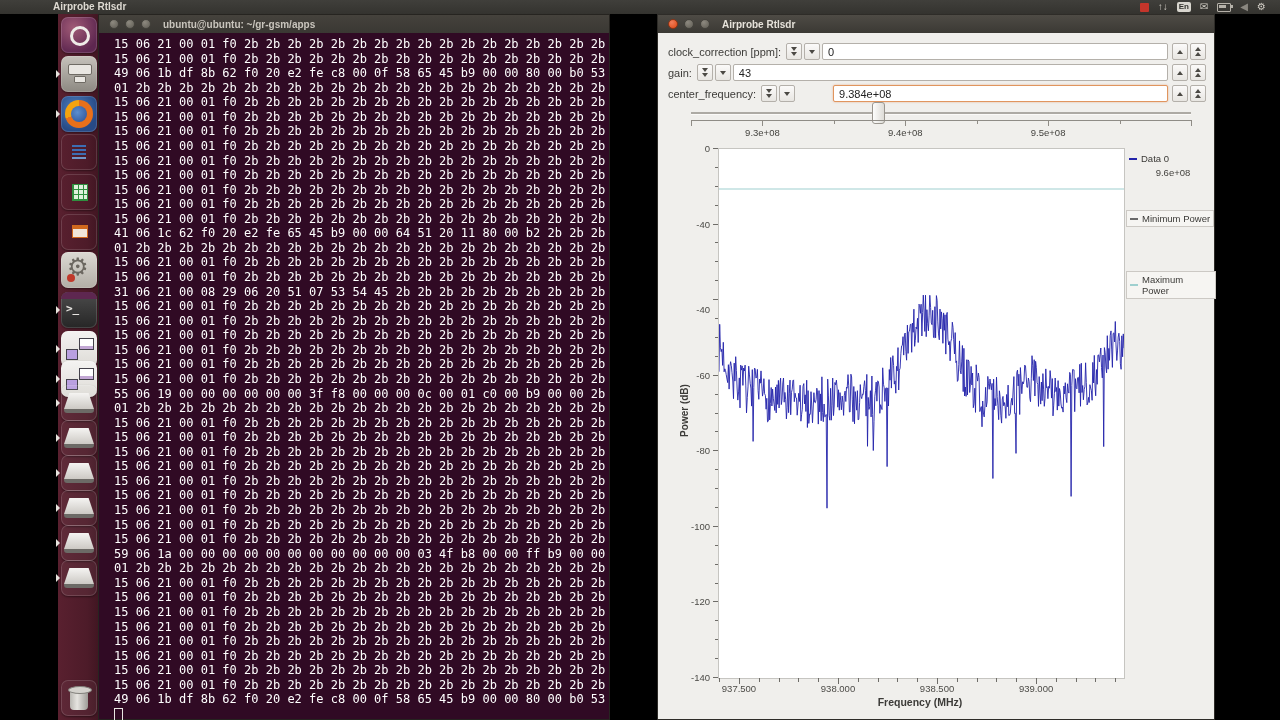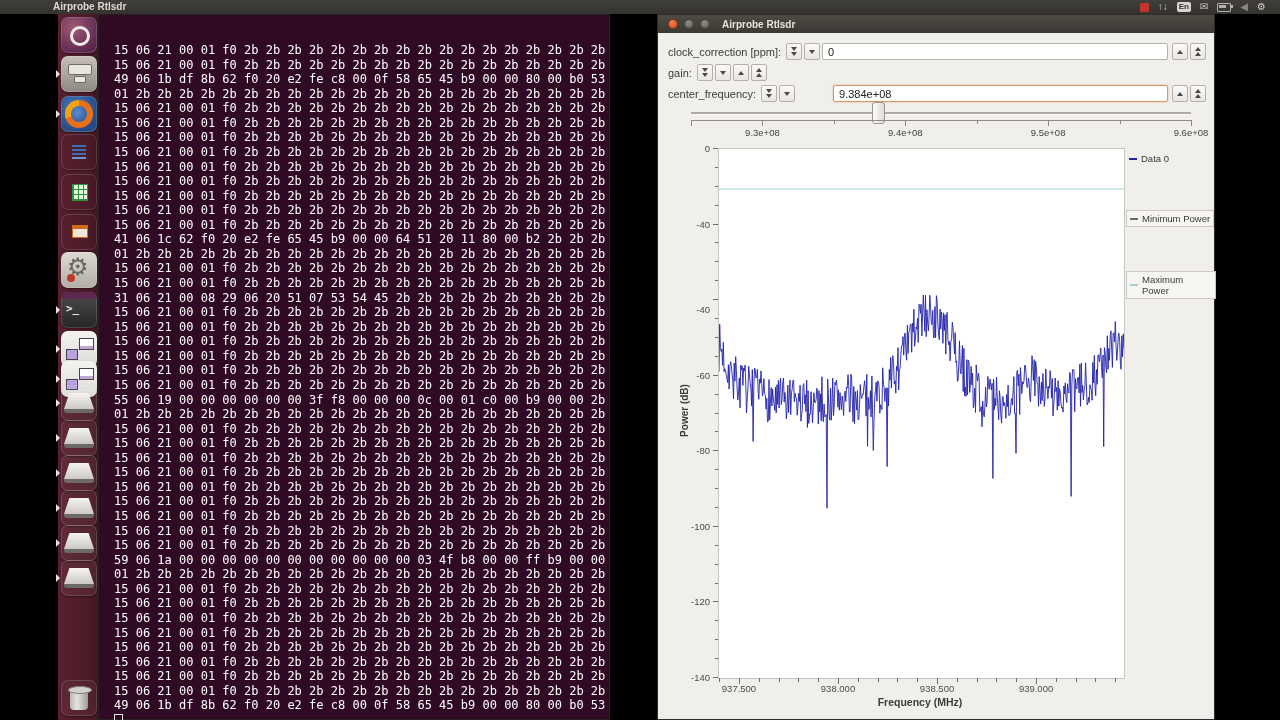--- a/index.html
+++ b/index.html
@@ -76,21 +76,21 @@
   #terminal{position:absolute;left:98px;top:14px;width:512px;height:706px;background:#300a24;
     border:1px solid #262420;box-sizing:border-box;z-index:20;}
   #term-titlebar{position:absolute;left:0;top:0;width:100%;height:18px;
     background:linear-gradient(#45423c,#3a3833);display:flex;align-items:center;}
   .win-btns{display:flex;gap:6px;margin-left:10px;}
   .wbtn{width:10px;height:10px;border-radius:50%;background:radial-gradient(circle at 35% 30%,#8d897f,#5f5c54);
     border:1px solid #44423c;box-sizing:border-box;}
   #term-title{margin-left:12px;font-size:10px;font-weight:bold;color:#c9c5bd;}
   #term-body{position:absolute;left:0;top:18px;width:100%;height:688px;overflow:hidden;
     font-family:"DejaVu Sans Mono","Liberation Mono",monospace;font-size:12px;line-height:14.57px;
-    color:#fff;padding:10px 0 0 15px;box-sizing:border-box;white-space:pre;}
+    color:#fff;padding:4px 0 0 15px;box-sizing:border-box;white-space:pre;}
   #term-cursor{display:inline-block;width:7px;height:12px;border:1px solid #e8e6e2;margin-top:1px;}
 
   
   #grc{position:absolute;left:657px;top:14px;width:558px;height:706px;background:#f0efec;
     border:1px solid #2e2c28;box-sizing:border-box;z-index:20;}
   #grc-titlebar{position:absolute;left:0;top:0;width:100%;height:18px;
     background:linear-gradient(#4e4b45,#3b3934);display:flex;align-items:center;}
   .wbtn.close{background:radial-gradient(circle at 35% 30%,#f07d5a,#dd4814);border-color:#8c3415;}
   #grc-title{margin-left:12px;font-size:10px;font-weight:bold;color:#e6e2da;}
 
@@ -190,20 +190,28 @@
       <div class="l-item ic-window" style="top: 511px;">
         <i class="run-dot"></i>
       </div>
       <div class="l-item ic-window" style="top: 546px;">
         <i class="run-dot"></i>
       </div>
       <div class="l-item ic-trash" style="top: 666px;"></div>
     </div>
 
   <div id="terminal">
+    <div id="term-titlebar">
+      <div class="win-btns">
+        <span class="wbtn"></span>
+        <span class="wbtn"></span>
+        <span class="wbtn"></span>
+      </div>
+      <span id="term-title">ubuntu@ubuntu: ~/gr-gsm/apps</span>
+    </div>
     <div id="term-body"><span>15 06 21 00 01 f0 2b 2b 2b 2b 2b 2b 2b 2b 2b 2b 2b 2b 2b 2b 2b 2b 2b
 15 06 21 00 01 f0 2b 2b 2b 2b 2b 2b 2b 2b 2b 2b 2b 2b 2b 2b 2b 2b 2b
 49 06 1b df 8b 62 f0 20 e2 fe c8 00 0f 58 65 45 b9 00 00 80 00 b0 53
 01 2b 2b 2b 2b 2b 2b 2b 2b 2b 2b 2b 2b 2b 2b 2b 2b 2b 2b 2b 2b 2b 2b
 15 06 21 00 01 f0 2b 2b 2b 2b 2b 2b 2b 2b 2b 2b 2b 2b 2b 2b 2b 2b 2b
 15 06 21 00 01 f0 2b 2b 2b 2b 2b 2b 2b 2b 2b 2b 2b 2b 2b 2b 2b 2b 2b
 15 06 21 00 01 f0 2b 2b 2b 2b 2b 2b 2b 2b 2b 2b 2b 2b 2b 2b 2b 2b 2b
 15 06 21 00 01 f0 2b 2b 2b 2b 2b 2b 2b 2b 2b 2b 2b 2b 2b 2b 2b 2b 2b
 15 06 21 00 01 f0 2b 2b 2b 2b 2b 2b 2b 2b 2b 2b 2b 2b 2b 2b 2b 2b 2b
 15 06 21 00 01 f0 2b 2b 2b 2b 2b 2b 2b 2b 2b 2b 2b 2b 2b 2b 2b 2b 2b
@@ -277,20 +285,21 @@
         </div>
         <div class="field-row" style="top: 48px;">
           <span class="field-label">gain:</span>
           <span class="sq-btn">
             <i class="tri down"></i>
             <i class="tri down"></i>
           </span>
           <span class="sq-btn">
             <i class="tri down"></i>
           </span>
+          <input class="field-input" value="43" style="">
           <span class="sq-btn">
             <i class="tri up"></i>
           </span>
           <span class="sq-btn">
             <i class="tri up"></i>
             <i class="tri up"></i>
           </span>
         </div>
         <div class="field-row" style="top: 69px;">
           <span class="field-label">center_frequency:</span>
@@ -320,21 +329,21 @@
         <span class="scale-tick" style="left: 533px; height: 6px;"></span>
         <span class="scale-tick" style="left: 104.429px; height: 6px;"></span>
         <span class="scale-tick" style="left: 175.857px; height: 4px;"></span>
         <span class="scale-tick" style="left: 247.286px; height: 6px;"></span>
         <span class="scale-tick" style="left: 318.714px; height: 4px;"></span>
         <span class="scale-tick" style="left: 390.143px; height: 6px;"></span>
         <span class="scale-tick" style="left: 461.571px; height: 4px;"></span>
         <span class="scale-lbl" style="left: 104.429px;">9.3e+08</span>
         <span class="scale-lbl" style="left: 247.286px;">9.4e+08</span>
         <span class="scale-lbl" style="left: 390.143px;">9.5e+08</span>
-        <span class="scale-lbl" style="left: 533px;">9.6e+08</span>
+        <span class="scale-lbl" style="left: 515px; margin-top: 40px;">9.6e+08</span>
       </div>
 
     <div id="plot-frame">
       <svg id="plot-svg" width="405" height="529" viewBox="0 0 405 529">
         <line id="max-line" x1="0" x2="405" y1="40" y2="40" stroke-width="1.2" stroke="#9fd0cf"></line>
         <path id="trace" fill="none" stroke-width="0.9" d="M0.0 222.7L0.7 175.3L1.4 198.3L2.2 202.7L2.9 200.2L3.6 216.4L4.3 193.3L5.1 222.8L5.8 219.8L6.5 221.4L7.2 225.5L8.0 230.1L8.7 233.6L9.4 215.7L10.1 240.1L10.9 217.7L11.6 212.7L12.3 216.6L13.0 223.6L13.8 232.0L14.5 249.7L15.2 214.1L15.9 232.1L16.7 207.7L17.4 221.5L18.1 239.0L18.8 251.1L19.6 242.9L20.3 228.9L21.0 258.9L21.7 216.1L22.5 221.1L23.2 216.9L23.9 236.4L24.6 219.0L25.4 222.0L26.1 216.1L26.8 236.9L27.5 263.9L28.3 248.4L29.0 237.9L29.7 217.2L30.4 225.1L31.2 234.3L31.9 239.1L32.6 257.1L33.3 220.6L34.1 292.4L34.8 238.4L35.5 219.1L36.2 219.9L36.9 229.1L37.7 228.1L38.4 220.4L39.1 241.6L39.8 250.3L40.6 230.1L41.3 234.2L42.0 221.9L42.7 234.7L43.5 247.1L44.2 242.7L44.9 229.7L45.6 244.7L46.4 246.4L47.1 260.2L47.8 249.3L48.5 272.9L49.3 272.2L50.0 230.6L50.7 270.9L51.4 254.3L52.2 238.5L52.9 257.0L53.6 240.1L54.3 249.2L55.1 255.3L55.8 261.5L56.5 238.0L57.2 263.9L58.0 235.7L58.7 255.4L59.4 231.4L60.1 259.0L60.9 236.0L61.6 229.1L62.3 255.6L63.0 250.8L63.8 233.9L64.5 229.0L65.2 253.2L65.9 243.4L66.7 250.7L67.4 269.9L68.1 258.8L68.8 236.0L69.6 263.7L70.3 244.8L71.0 231.1L71.7 265.8L72.5 243.3L73.2 240.3L73.9 231.6L74.6 230.9L75.3 252.7L76.1 244.2L76.8 248.7L77.5 249.0L78.2 266.2L79.0 256.0L79.7 244.3L80.4 252.5L81.1 236.2L81.9 272.2L82.6 265.5L83.3 260.2L84.0 237.3L84.8 234.6L85.5 254.9L86.2 245.8L86.9 262.5L87.7 231.2L88.4 278.5L89.1 241.6L89.8 274.4L90.6 265.0L91.3 265.3L92.0 242.7L92.7 256.0L93.5 273.8L94.2 259.0L94.9 243.7L95.6 253.1L96.4 253.7L97.1 250.6L97.8 239.2L98.5 243.1L99.3 275.1L100.0 241.6L100.7 262.9L101.4 244.9L102.2 271.8L102.9 227.8L103.6 263.6L104.3 272.7L105.1 255.0L105.8 267.9L106.5 267.3L107.2 265.5L108.0 359.2L108.7 230.1L109.4 246.9L110.1 266.6L110.8 271.2L111.6 239.3L112.3 271.2L113.0 256.3L113.7 229.1L114.5 266.6L115.2 257.0L115.9 233.5L116.6 235.8L117.4 231.2L118.1 239.0L118.8 258.2L119.5 240.8L120.3 261.2L121.0 243.6L121.7 251.9L122.4 260.8L123.2 247.0L123.9 253.2L124.6 266.4L125.3 246.2L126.1 242.1L126.8 252.5L127.5 238.2L128.2 239.2L129.0 225.6L129.7 236.3L130.4 262.9L131.1 263.0L131.9 225.2L132.6 228.0L133.3 250.9L134.0 272.7L134.8 237.5L135.5 274.8L136.2 242.6L136.9 249.1L137.7 261.2L138.4 241.7L139.1 270.9L139.8 270.3L140.6 253.7L141.3 235.6L142.0 247.4L142.7 249.6L143.5 245.1L144.2 245.7L144.9 237.4L145.6 231.7L146.4 241.5L147.1 267.1L147.8 225.4L148.5 297.3L149.2 248.4L150.0 260.4L150.7 257.5L151.4 241.7L152.1 267.9L152.9 227.0L153.6 265.4L154.3 301.5L155.0 272.3L155.8 247.3L156.5 241.7L157.2 233.1L157.9 252.2L158.7 231.9L159.4 232.5L160.1 238.0L160.8 264.3L161.6 255.7L162.3 258.1L163.0 260.6L163.7 218.8L164.5 235.3L165.2 238.8L165.9 252.4L166.6 239.3L167.4 238.8L168.1 317.6L168.8 238.9L169.5 257.0L170.3 220.5L171.0 231.2L171.7 208.5L172.4 239.1L173.2 214.0L173.9 206.7L174.6 216.7L175.3 235.1L176.1 231.9L176.8 244.2L177.5 217.4L178.2 221.9L179.0 198.6L179.7 241.0L180.4 221.2L181.1 219.2L181.9 204.3L182.6 196.9L183.3 196.4L184.0 187.7L184.7 206.1L185.5 185.2L186.2 184.0L186.9 202.5L187.6 211.2L188.4 176.1L189.1 204.4L189.8 182.7L190.5 182.2L191.3 175.5L192.0 175.1L192.7 203.3L193.4 174.0L194.2 183.3L194.9 160.2L195.6 197.3L196.3 191.4L197.1 178.0L197.8 179.9L198.5 169.3L199.2 193.5L200.0 155.2L200.7 156.6L201.4 164.3L202.1 155.2L202.9 187.0L203.6 163.5L204.3 146.1L205.0 161.0L205.8 182.4L206.5 146.2L207.2 187.7L207.9 160.7L208.7 174.8L209.4 181.8L210.1 166.9L210.8 146.3L211.6 158.5L212.3 173.9L213.0 175.7L213.7 161.3L214.5 188.4L215.2 188.8L215.9 157.7L216.6 188.8L217.4 146.6L218.1 151.3L218.8 172.9L219.5 184.9L220.3 190.8L221.0 160.1L221.7 179.9L222.4 162.9L223.1 169.7L223.9 194.3L224.6 163.9L225.3 181.3L226.0 165.8L226.8 205.1L227.5 165.7L228.2 163.4L228.9 190.2L229.7 195.9L230.4 192.5L231.1 211.8L231.8 192.9L232.6 189.5L233.3 173.2L234.0 178.4L234.7 190.7L235.5 205.0L236.2 183.6L236.9 213.6L237.6 211.9L238.4 232.4L239.1 231.0L239.8 215.3L240.5 191.9L241.3 221.8L242.0 224.9L242.7 212.9L243.4 196.5L244.2 242.6L244.9 199.3L245.6 247.0L246.3 238.0L247.1 247.4L247.8 210.7L248.5 245.9L249.2 210.9L250.0 212.6L250.7 243.5L251.4 235.8L252.1 217.4L252.9 236.0L253.6 224.0L254.3 258.7L255.0 254.7L255.8 239.2L256.5 263.4L257.2 215.8L257.9 226.2L258.6 232.1L259.4 224.1L260.1 228.6L260.8 262.6L261.5 260.2L262.3 257.6L263.0 277.8L263.7 252.0L264.4 264.0L265.2 267.9L265.9 257.4L266.6 238.3L267.3 258.0L268.1 252.9L268.8 227.4L269.5 234.8L270.2 240.3L271.0 230.0L271.7 235.8L272.4 240.8L273.1 234.4L273.9 329.5L274.6 230.2L275.3 260.7L276.0 249.5L276.8 256.8L277.5 228.2L278.2 247.7L278.9 256.7L279.7 270.7L280.4 241.8L281.1 247.8L281.8 266.2L282.6 274.1L283.3 250.0L284.0 247.4L284.7 256.8L285.5 253.6L286.2 257.8L286.9 269.3L287.6 245.5L288.4 257.8L289.1 236.1L289.8 266.5L290.5 266.3L291.3 264.6L292.0 253.9L292.7 249.3L293.4 256.1L294.2 240.0L294.9 227.6L295.6 264.5L296.3 264.2L297.0 304.4L297.8 223.4L298.5 221.1L299.2 236.9L299.9 225.2L300.7 265.5L301.4 218.6L302.1 230.9L302.8 244.7L303.6 232.8L304.3 234.9L305.0 231.8L305.7 216.1L306.5 217.0L307.2 227.2L307.9 238.2L308.6 238.3L309.4 229.0L310.1 232.5L310.8 249.1L311.5 252.7L312.3 229.2L313.0 206.7L313.7 216.2L314.4 231.5L315.2 210.7L315.9 247.0L316.6 212.3L317.3 218.3L318.1 233.5L318.8 235.5L319.5 257.4L320.2 227.6L321.0 244.1L321.7 255.1L322.4 233.0L323.1 251.7L323.9 224.6L324.6 240.9L325.3 257.3L326.0 249.5L326.8 219.9L327.5 238.7L328.2 237.8L328.9 249.7L329.7 237.3L330.4 239.2L331.1 221.6L331.8 230.0L332.5 249.1L333.3 229.6L334.0 266.9L334.7 256.2L335.4 244.7L336.2 229.0L336.9 242.6L337.6 238.5L338.3 261.1L339.1 231.6L339.8 257.1L340.5 239.5L341.2 243.1L342.0 255.0L342.7 259.2L343.4 258.1L344.1 263.1L344.9 237.0L345.6 244.9L346.3 233.7L347.0 248.3L347.8 253.6L348.5 234.8L349.2 242.2L349.9 244.1L350.7 223.4L351.4 225.3L352.1 347.4L352.8 236.5L353.6 220.5L354.3 220.8L355.0 220.8L355.7 262.7L356.5 229.7L357.2 238.8L357.9 239.8L358.6 228.8L359.4 228.3L360.1 243.9L360.8 215.3L361.5 257.3L362.3 214.2L363.0 243.5L363.7 236.5L364.4 250.8L365.2 240.4L365.9 237.6L366.6 213.8L367.3 233.7L368.1 255.9L368.8 254.0L369.5 248.4L370.2 253.5L370.9 235.7L371.7 239.1L372.4 241.6L373.1 251.3L373.8 213.4L374.6 234.0L375.3 206.4L376.0 237.0L376.7 246.8L377.5 220.6L378.2 235.3L378.9 206.2L379.6 205.9L380.4 212.9L381.1 205.7L381.8 199.0L382.5 218.4L383.3 228.9L384.0 206.0L384.7 297.6L385.4 198.6L386.2 203.8L386.9 218.0L387.6 223.8L388.3 186.7L389.1 220.2L389.8 199.4L390.5 211.3L391.2 186.7L392.0 181.9L392.7 200.1L393.4 218.4L394.1 184.5L394.9 183.9L395.6 193.0L396.3 172.5L397.0 195.9L397.8 211.5L398.5 201.9L399.2 188.1L399.9 184.2L400.7 192.5L401.4 214.8L402.1 220.3L402.8 186.8L403.6 207.8L404.3 184.9L405.0 199.2" stroke="#2323aa"></path>
       </svg>
     </div>
     <div id="plot-axes">
         <span class="ytick" style="left: 55px; width: 5px; top: 133px;"></span>

